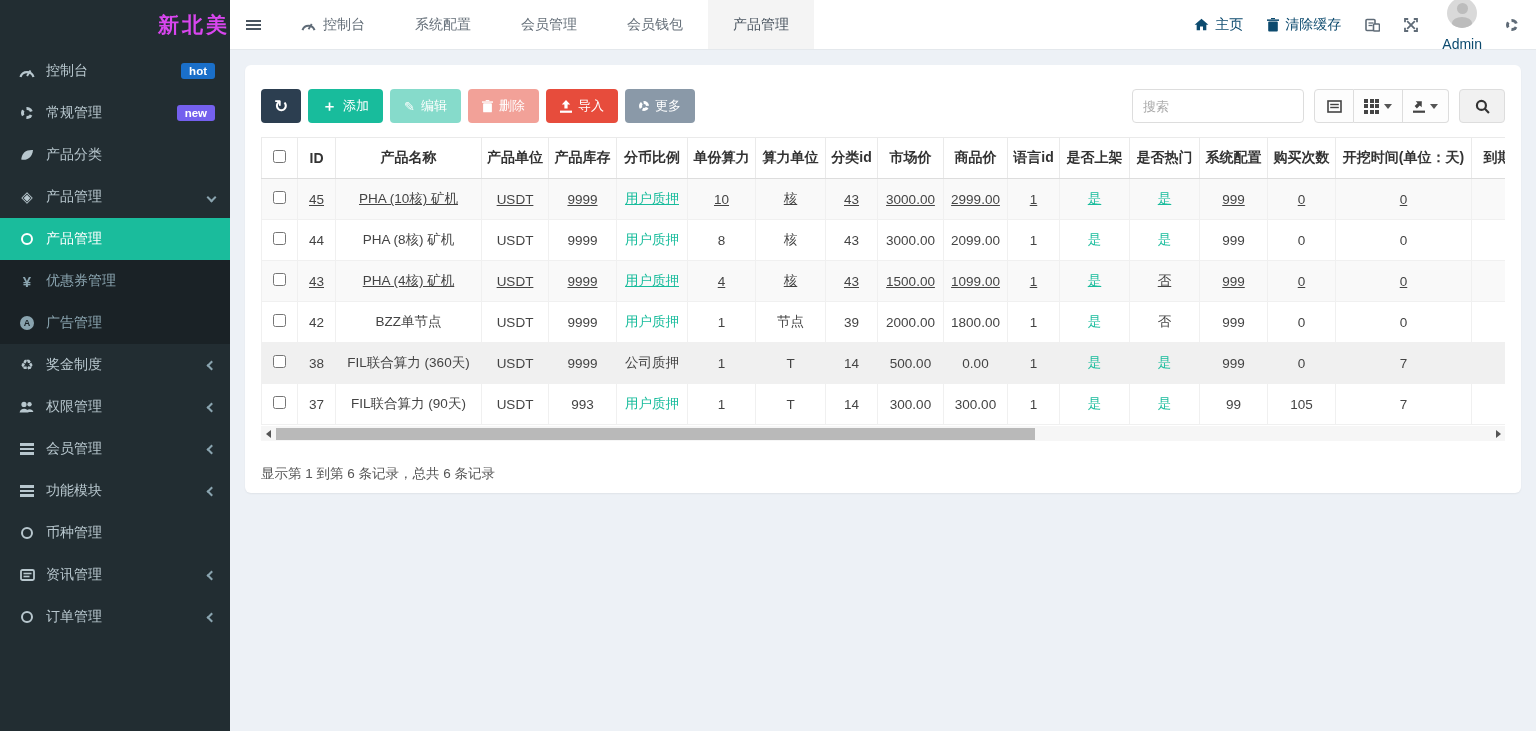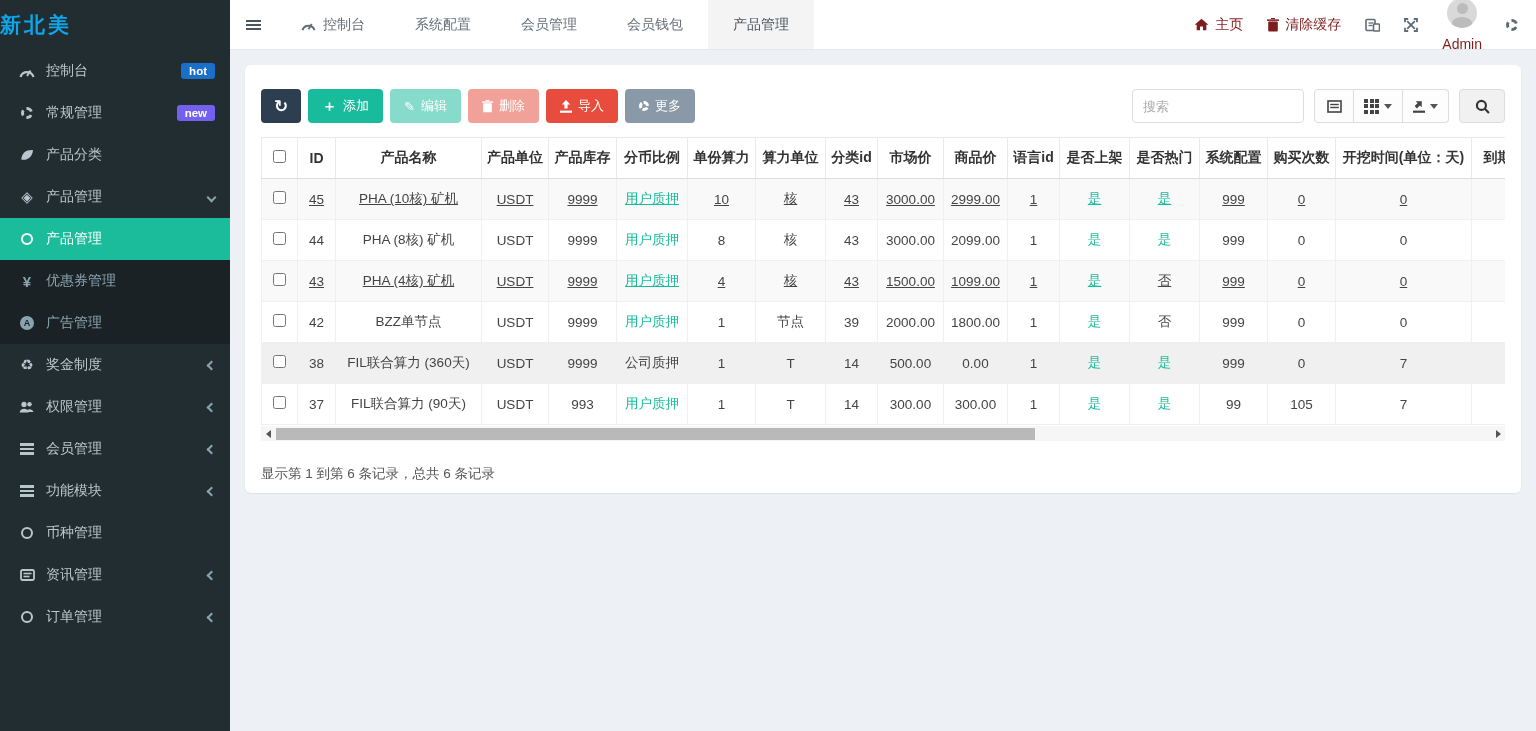--- a/index.html
+++ b/index.html
@@ -2,21 +2,21 @@
 <html><head>
 <meta charset="utf-8">
 <style>
   * { box-sizing: border-box; margin: 0; padding: 0; }
   html,body { width:1536px; height:731px; overflow:hidden;
     font-family:"Liberation Sans","DejaVu Sans",sans-serif; font-size:14px; color:#444; background:#edf1f6;}
   .app { display:flex; width:1536px; height:731px; }
 
   
   .sidebar { width:230px; flex-shrink:0; background:#222d32; color:#b8c7ce; display:flex; flex-direction:column; }
-  .brand { height:50px; line-height:50px; text-align:left; color:#0ea5e9; font-size:21px; font-weight:bold; letter-spacing:3px; background:#222d32; }
+  .brand { height:50px; line-height:50px; text-align:right; color:#d946ef; font-size:21px; font-weight:bold; letter-spacing:3px; background:#222d32; }
   .side-search { margin:9px 14px 12px 14px; height:30px; background:#374850; border-radius:3px; display:flex; align-items:center; padding:0 10px; }
   .side-search input { flex:1; background:transparent; border:none; outline:none; color:#ccc; font-size:13px; font-family:inherit; }
   .side-search input::placeholder { color:#90a4ae; }
   .side-search svg { color:#90a4ae; }
   .side-nav { flex:1; overflow:hidden; }
   .nav-item { height:42px; display:flex; align-items:center; padding:0 15px; font-size:14px; color:#b8c7ce; cursor:pointer; }
   .nav-item .ic { width:24px; margin-right:7px; display:flex; justify-content:center; align-items:center; font-size:14px; color:#b8c7ce; }
   .badge { margin-left:auto; border-radius:3px; padding:2px 8px; font-size:11.5px; color:#fff; font-weight:bold; }
   .submenu { background:#1a2226; }
   .submenu .nav-item { color:#8aa4af; }
@@ -32,21 +32,21 @@
   .bars { display:flex; flex-direction:column; gap:2px; }
   .bars i { width:14px; height:2.5px; background:currentColor; display:block; }
 
   
   .main { flex:1; display:flex; flex-direction:column; min-width:0; }
   .topnav { height:50px; background:#fff; border-bottom:1px solid #e4e8ec; display:flex; align-items:stretch; color:#5f6b77; flex-shrink:0; }
   .hamburger { width:46px; display:flex; align-items:center; justify-content:center; color:#4a5560; cursor:pointer; }
   .hamburger .bars i { width:15px; height:2px; }
   .tab { padding:0 25px; display:flex; align-items:center; gap:7px; font-size:14px; color:#66707a; cursor:pointer; }
   .tab.active { background:#f4f4f4; color:#4a5560; }
-  .topnav-right { margin-left:auto; display:flex; align-items:center; padding-right:18px; gap:24px; color:#7f1d1d; }
+  .topnav-right { margin-left:auto; display:flex; align-items:center; padding-right:18px; gap:24px; color:#0c4a6e; }
   .tn-link { display:flex; align-items:center; gap:6px; cursor:pointer; font-size:14px; }
   .tn-icon { display:flex; align-items:center; color:#5f6b77; cursor:pointer; }
   .avatar { width:30px; height:30px; border-radius:50%; background:#d9d9d9; position:relative; overflow:hidden; }
   .avatar .head { position:absolute; width:11px; height:11px; border-radius:50%; background:#bcbcbc; left:9.5px; top:5px; }
   .avatar .body { position:absolute; width:20px; height:12px; border-radius:50% 50% 0 0; background:#bcbcbc; left:5px; top:19px; }
   .user-box { display:flex; align-items:center; gap:8px; cursor:pointer;flex-direction:column; }
 
   .content { flex:1; background:#edf1f6; padding:15px; }
   .card { background:#fff; border-radius:6px; height:428px; padding:16px 16px 0 16px; box-shadow:0 1px 2px rgba(0,0,0,.06); }
 

